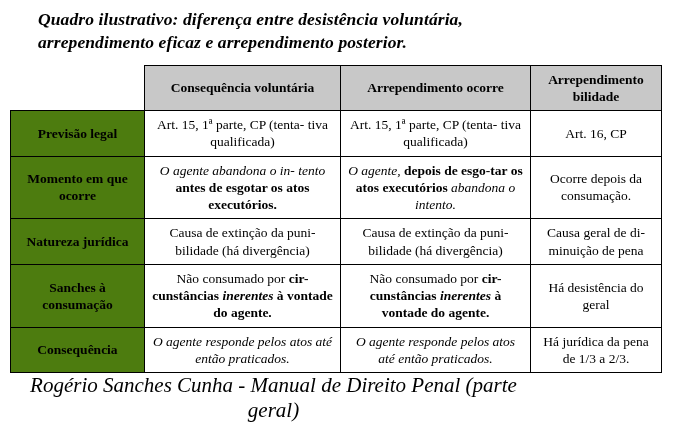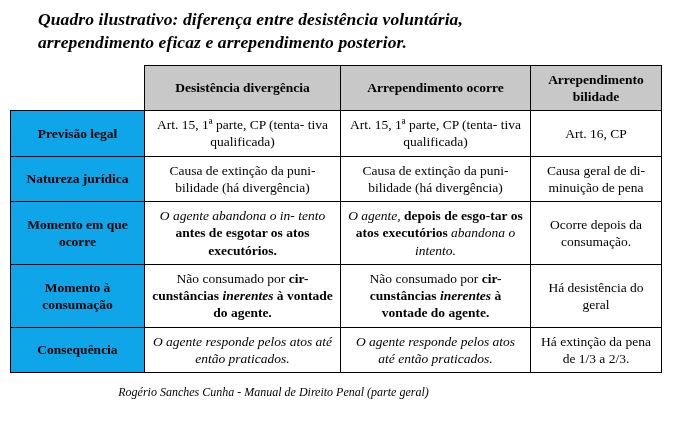--- a/index.html
+++ b/index.html
@@ -50,89 +50,89 @@
     background: #ffffff;
   }
   th.colhead {
     background: #c8c8c8;
     font-weight: bold;
     font-size: 14px;
     padding: 9px 6px;
     line-height: 1.25;
   }
   td.rowhead {
-    background: #0ea5e9;
+    background: #4d7c0f;
     font-weight: bold;
     font-size: 14px;
     line-height: 1.25;
     padding: 6px 4px;
   }
   .col0 { width: 134px; }
   .col1 { width: 196px; }
   .col2 { width: 190px; }
   .col3 { width: 131px; }
   .caption {
     text-align: center;
-    font-size: 12px;
+    font-size: 21px;
     font-style: italic;
-    margin-top: 12px;
+    margin-top: 0;
     font-family: "Liberation Serif", serif;
   }
 </style>
 </head>
 <body>
 
 <div class="page">
 
   <div class="title">Quadro ilustrativo: diferença entre desistência voluntária, arrependimento eficaz e arrependimento posterior.</div>
 
   <table class="grid">
     <colgroup>
       <col class="col0">
         <col class="col1">
         <col class="col2">
         <col class="col3">
     </colgroup>
     <thead>
       <tr>
         <td class="corner"></td>
-        <th class="colhead">Desistência divergência</th>
+        <th class="colhead">Consequência voluntária</th>
         <th class="colhead">Arrependimento ocorre</th>
         <th class="colhead">Arrependimento bilidade</th>
       </tr>
     </thead>
     <tbody id="table-body">
         <tr>
           <td class="rowhead">Previsão legal</td>
           <td><span>Art. 15, 1ª parte, CP (tenta-</span> <span>tiva qualificada)</span></td>
           <td><span>Art. 15, 1ª parte, CP (tenta-</span> <span>tiva qualificada)</span></td>
           <td><span>Art. 16, CP</span></td>
         </tr>
         <tr>
+          <td class="rowhead">Momento em que ocorre</td>
+          <td><span style="font-style: italic;">O agente abandona o in-</span> <span style="font-style: italic;">tento </span> <span style="font-weight: bold;">antes de esgotar os atos executórios.</span></td>
+          <td><span style="font-style: italic;">O agente, </span> <span style="font-weight: bold;">depois de esgo-tar os atos executórios</span> <span style="font-style: italic;"> abandona o intento.</span></td>
+          <td><span>Ocorre depois da</span> <span>consumação.</span></td>
+        </tr>
+        <tr>
           <td class="rowhead">Natureza jurídica</td>
           <td><span>Causa de extinção da puni-</span> <span>bilidade (há divergência)</span></td>
           <td><span>Causa de extinção da puni-</span> <span>bilidade (há divergência)</span></td>
           <td><span>Causa geral de di-</span> <span>minuição de pena</span></td>
         </tr>
         <tr>
-          <td class="rowhead">Momento em que ocorre</td>
-          <td><span style="font-style: italic;">O agente abandona o in-</span> <span style="font-style: italic;">tento </span> <span style="font-weight: bold;">antes de esgotar os atos executórios.</span></td>
-          <td><span style="font-style: italic;">O agente, </span> <span style="font-weight: bold;">depois de esgo-tar os atos executórios</span> <span style="font-style: italic;"> abandona o intento.</span></td>
-          <td><span>Ocorre depois da</span> <span>consumação.</span></td>
-        </tr>
-        <tr>
-          <td class="rowhead">Momento à consumação</td>
+          <td class="rowhead">Sanches à consumação</td>
           <td><span>Não consumado por </span> <span style="font-weight: bold;">cir-cunstâncias</span> <span style="font-weight: bold; font-style: italic;"> inerentes </span> <span style="font-weight: bold;">à vontade do agente.</span></td>
           <td><span>Não consumado por </span> <span style="font-weight: bold;">cir-cunstâncias</span> <span style="font-weight: bold; font-style: italic;"> inerentes </span> <span style="font-weight: bold;">à vontade do agente.</span></td>
           <td><span>Há desistência do</span> <span>geral</span></td>
         </tr>
         <tr>
           <td class="rowhead">Consequência</td>
           <td><span style="font-style: italic;">O agente responde pelos</span> <span style="font-style: italic;">atos até então praticados.</span></td>
           <td><span style="font-style: italic;">O agente responde pelos</span> <span style="font-style: italic;">atos até então praticados.</span></td>
-          <td><span>Há extinção da</span> <span>pena de 1/3 a 2/3.</span></td>
+          <td><span>Há jurídica da</span> <span>pena de 1/3 a 2/3.</span></td>
         </tr>
       </tbody>
   </table>
 
   <div class="caption">Rogério Sanches Cunha - Manual de Direito Penal (parte geral)</div>
 
 </div>
 
 </body></html>

